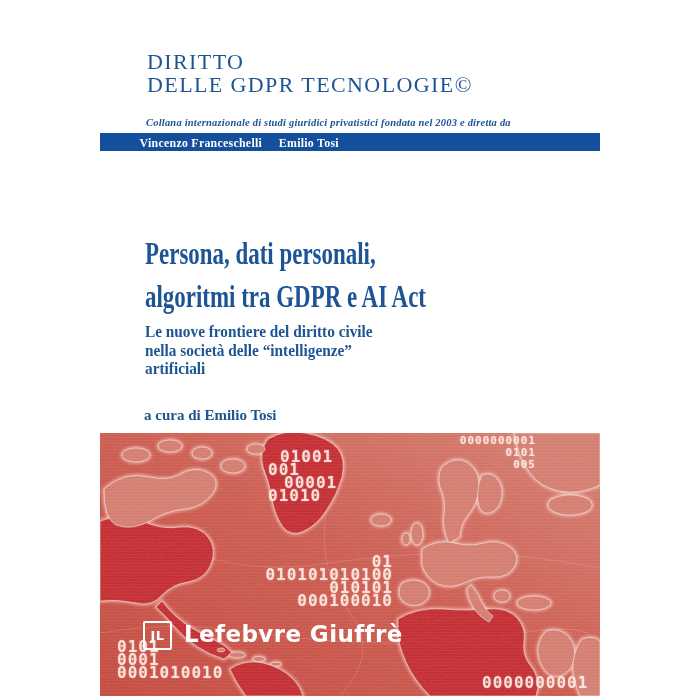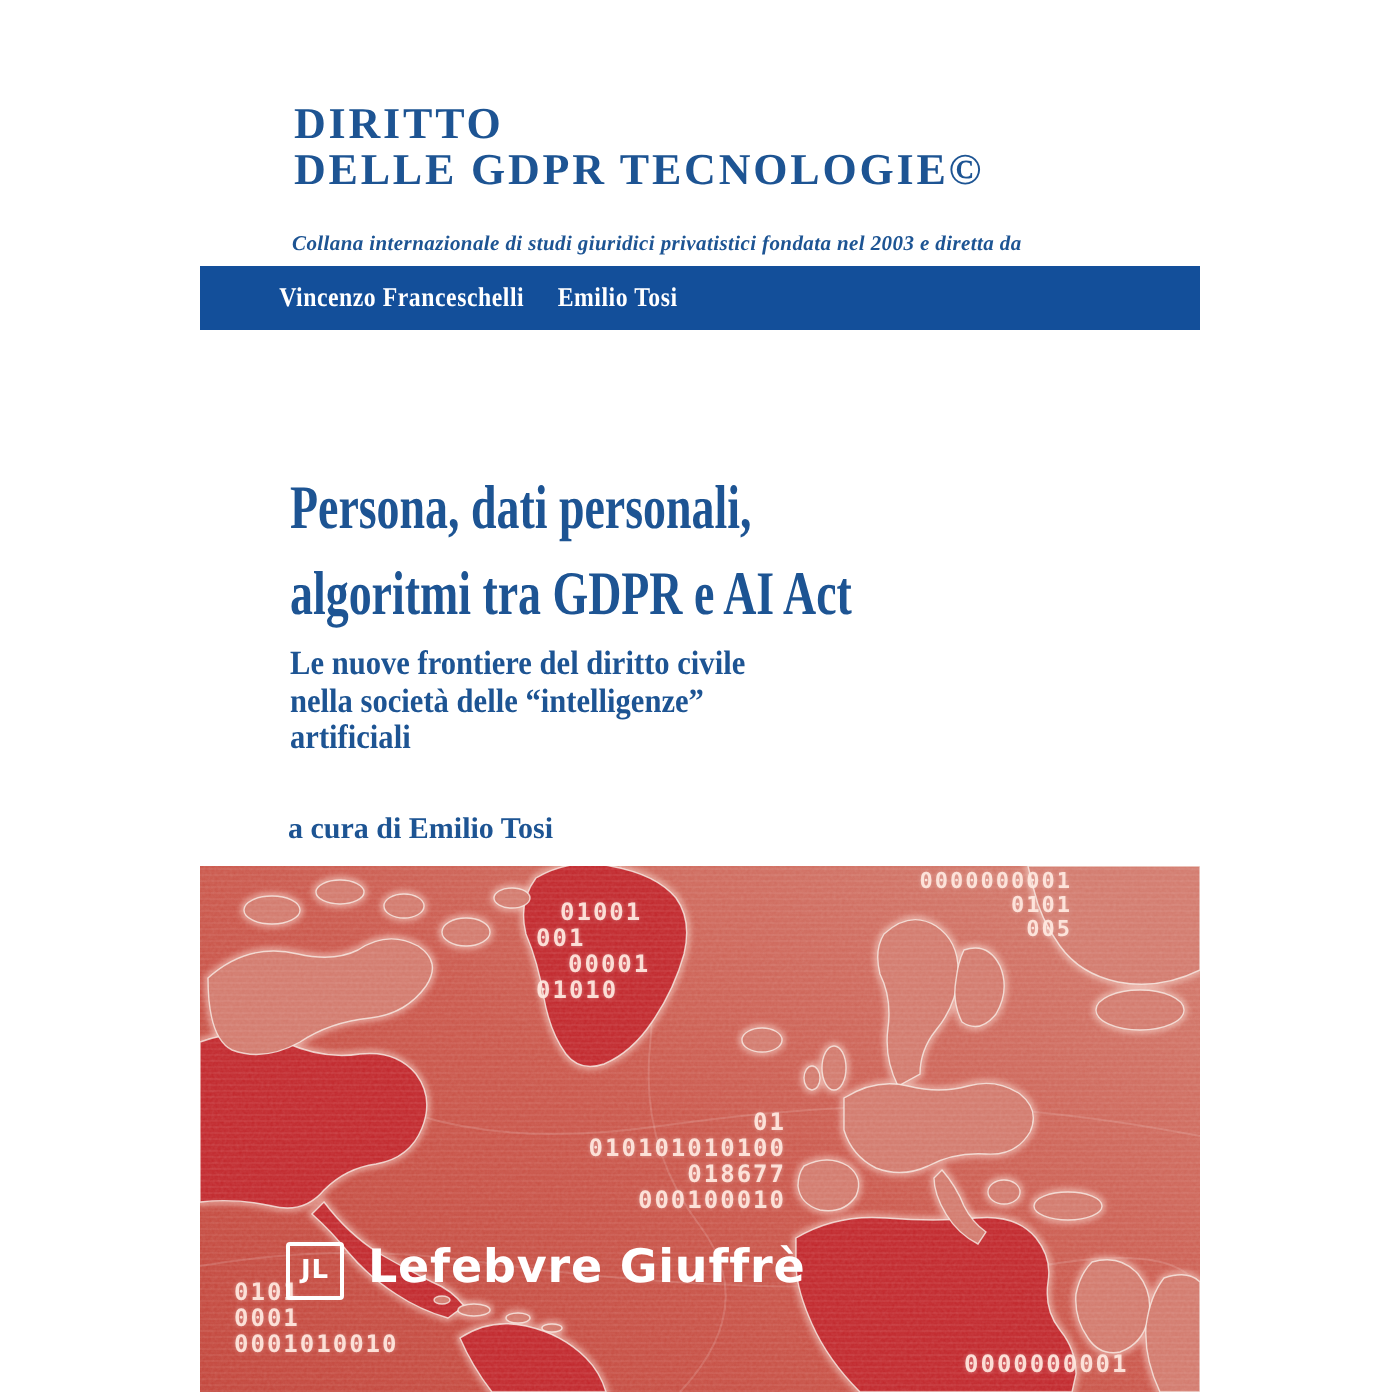--- a/index.html
+++ b/index.html
@@ -1,23 +1,23 @@
 <!DOCTYPE html>
 <html><head>
 <meta charset="utf-8">
 <style>
   html,body{margin:0;padding:0;background:#ffffff;width:700px;height:700px;overflow:hidden;}
   .cover{position:relative;width:700px;height:700px;background:#fff;font-family:"Liberation Serif",serif;}
 
   
-  .series-title{position:absolute;left:147px;top:50px;color:#1d5493;font-weight:700;
+  .series-title{position:absolute;left:147px;top:50px;color:#1d5493;font-weight:400;
     font-size:22px;line-height:23px;letter-spacing:1.4px;white-space:nowrap;}
   .series-note{position:absolute;left:146px;top:117px;color:#1d5493;font-style:italic;
     font-weight:700;font-size:10.5px;letter-spacing:0.2px;white-space:nowrap;}
-  .directors-band{position:absolute;left:100px;top:133px;width:500px;height:32px;
+  .directors-band{position:absolute;left:100px;top:133px;width:500px;height:18px;
     background:#134f9a;display:flex;align-items:center;}
   .directors-inner{padding-left:45px;white-space:nowrap;transform:scaleX(0.88);transform-origin:0 50%;}
   .director-name{color:#ffffff;font-weight:700;font-size:13.5px;letter-spacing:0.3px;}
   .director-gap{display:inline-block;width:19px;}
 
   
   .book-title{position:absolute;left:145px;top:232px;color:#1d5493;font-weight:700;
     font-size:31px;line-height:43px;white-space:nowrap;transform:scaleX(0.74);transform-origin:0 0;}
   .book-subtitle{position:absolute;left:145px;top:323px;color:#1d5493;font-weight:700;
     font-size:17px;line-height:18.5px;white-space:nowrap;transform:scaleX(0.9);transform-origin:0 0;}
@@ -29,21 +29,21 @@
     background:#c95a4f;}
   .map-wrap svg{position:absolute;left:0;top:0;}
   .scanlines{position:absolute;left:0;top:0;width:100%;height:100%;pointer-events:none;
     background:repeating-linear-gradient(0deg,rgba(255,255,255,0.05) 0 1px,transparent 1px 3px);}
   .glow{fill:none;stroke:#ffe8df;stroke-width:3;opacity:.6;filter:blur(1.5px);}
   .land-dark{fill:#c1262b;stroke:#f8ece6;stroke-width:.7;stroke-opacity:.8;}
   .land-light{fill:#d2796c;stroke:#f8ece6;stroke-width:.7;stroke-opacity:.8;}
   .contour{fill:none;stroke:rgba(255,255,255,0.14);stroke-width:1;}
 
   .bin{position:absolute;font-family:"DejaVu Sans Mono",monospace;font-weight:700;
-    color:rgba(255,233,225,0.92);font-size:12px;line-height:13px;letter-spacing:1px;
+    color:rgba(255,233,225,0.92);font-size:16px;line-height:13px;letter-spacing:1px;
     text-shadow:0 0 2px rgba(255,255,255,0.35);white-space:nowrap;}
   .bin.right{text-align:right;}
   .bin-top-right{right:64px;top:2px;font-size:11px;line-height:12px;}
   .bin-upper-left{left:168px;top:17px;}
   .ml12{margin-left:12px;} .ml6{margin-left:16px;} .ml10{}
   .bin-middle{right:207px;top:122px;}
   .bin-bottom-left{left:17px;top:207px;}
   .bin-bottom-right{left:382px;top:243px;}
 
   
@@ -154,21 +154,21 @@
     </div>
     <div class="bin bin-upper-left">
       <div class="ml12">01001</div>
       <div>001</div>
       <div class="ml6">00001</div>
       <div class="ml10">01010</div>
     </div>
     <div class="bin right bin-middle">
       <div>01</div>
       <div>010101010100</div>
-      <div>018677</div>
+      <div>010101</div>
       <div>000100010</div>
     </div>
     <div class="bin bin-bottom-left">
       <div>0101</div>
       <div>0001</div>
       <div>0001010010</div>
     </div>
     <div class="bin bin-bottom-right">
       <div>0000000001</div>
     </div>

